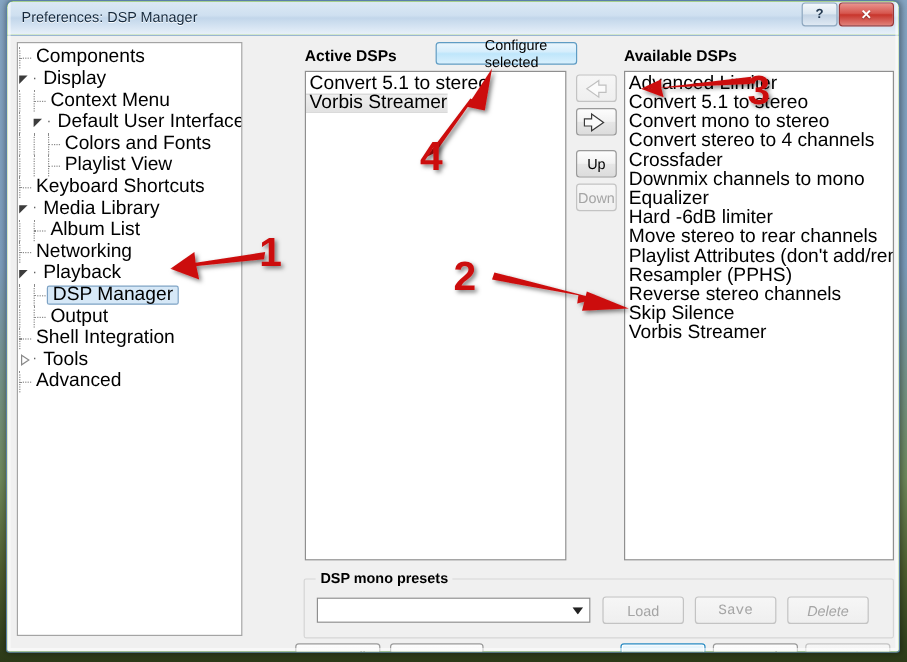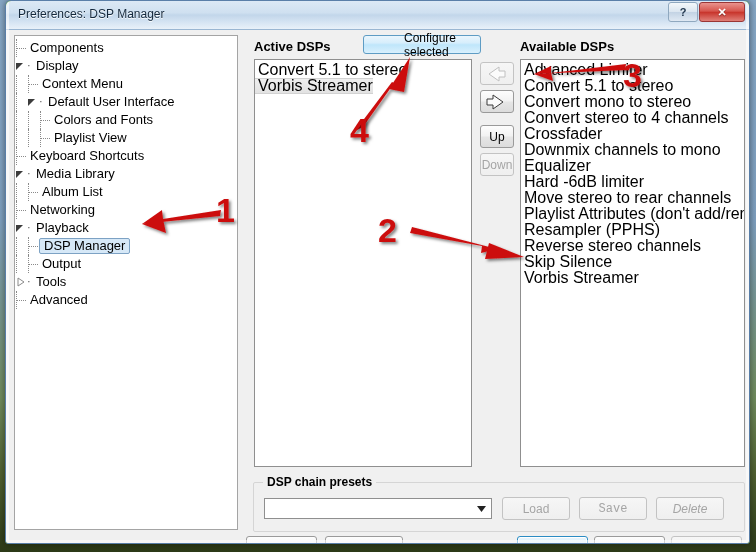--- a/index.html
+++ b/index.html
@@ -72,25 +72,25 @@
   
   #client {
     position:absolute; left:0; top:29px; right:0; bottom:0;
     background: #f0f0f0;
     padding: 6px;
   }
 
   
   #treeview {
     position:absolute; left: 8px; top: 5px;
-    width: 224px; height: 495px;
+    width: 188px; height: 495px;
     background: #fff;
     border: 1px solid #a4a4a4;
     overflow: hidden;
-    font-size: 13px;
+    font-size: 16px;
     color: #000;
     padding-top: 3px;
   }
   .tnode {
     position: relative;
     height: 18px;
     line-height: 18px;
     white-space: nowrap;
     display: flex;
     align-items: center;
@@ -293,20 +293,24 @@
         </div>
         <div class="tnode sel">
           <span class="vline"></span>
           <span class="dots"></span>
           <span class="tlabel">DSP Manager</span>
         </div>
         <div class="tnode">
           <span class="vline"></span>
           <span class="dots"></span>
           <span class="tlabel">Output</span>
+        </div>
+        <div class="tnode">
+          <span class="dots"></span>
+          <span class="tlabel">Shell Integration</span>
         </div>
         <div class="tnode">
           <span class="exp" style="display: inline-block;"><svg width="12" height="18" viewBox="0 0 12 18">
               <polygon points="3,5 9,9 3,13" fill="none" stroke="#8a8a8a" stroke-width="1"></polygon>
             </svg></span>
           <span class="dotmark"></span>
           <span class="tlabel">Tools</span>
         </div>
         <div class="tnode">
           <span class="dots"></span>
@@ -359,21 +363,21 @@
         <div class="litem">Hard -6dB limiter</div>
         <div class="litem">Move stereo to rear channels</div>
         <div class="litem">Playlist Attributes (don't add/remove manua</div>
         <div class="litem">Resampler (PPHS)</div>
         <div class="litem">Reverse stereo channels</div>
         <div class="litem">Skip Silence</div>
         <div class="litem">Vorbis Streamer</div>
       </div>
 
     <div id="presets-group"></div>
-    <div id="presets-legend">DSP chain presets</div>
+    <div id="presets-legend">DSP mono presets</div>
 
     <div id="preset-combo">
       <div style="position:absolute;left:4px;top:2px;font-size:12px;color:#000;"></div>
       <div class="arrowbox">
         <svg width="9" height="6" viewBox="0 0 9 6">
             <polygon points="0,0 9,0 4.5,6" fill="#222"></polygon>
           </svg>
       </div>
     </div>
 

